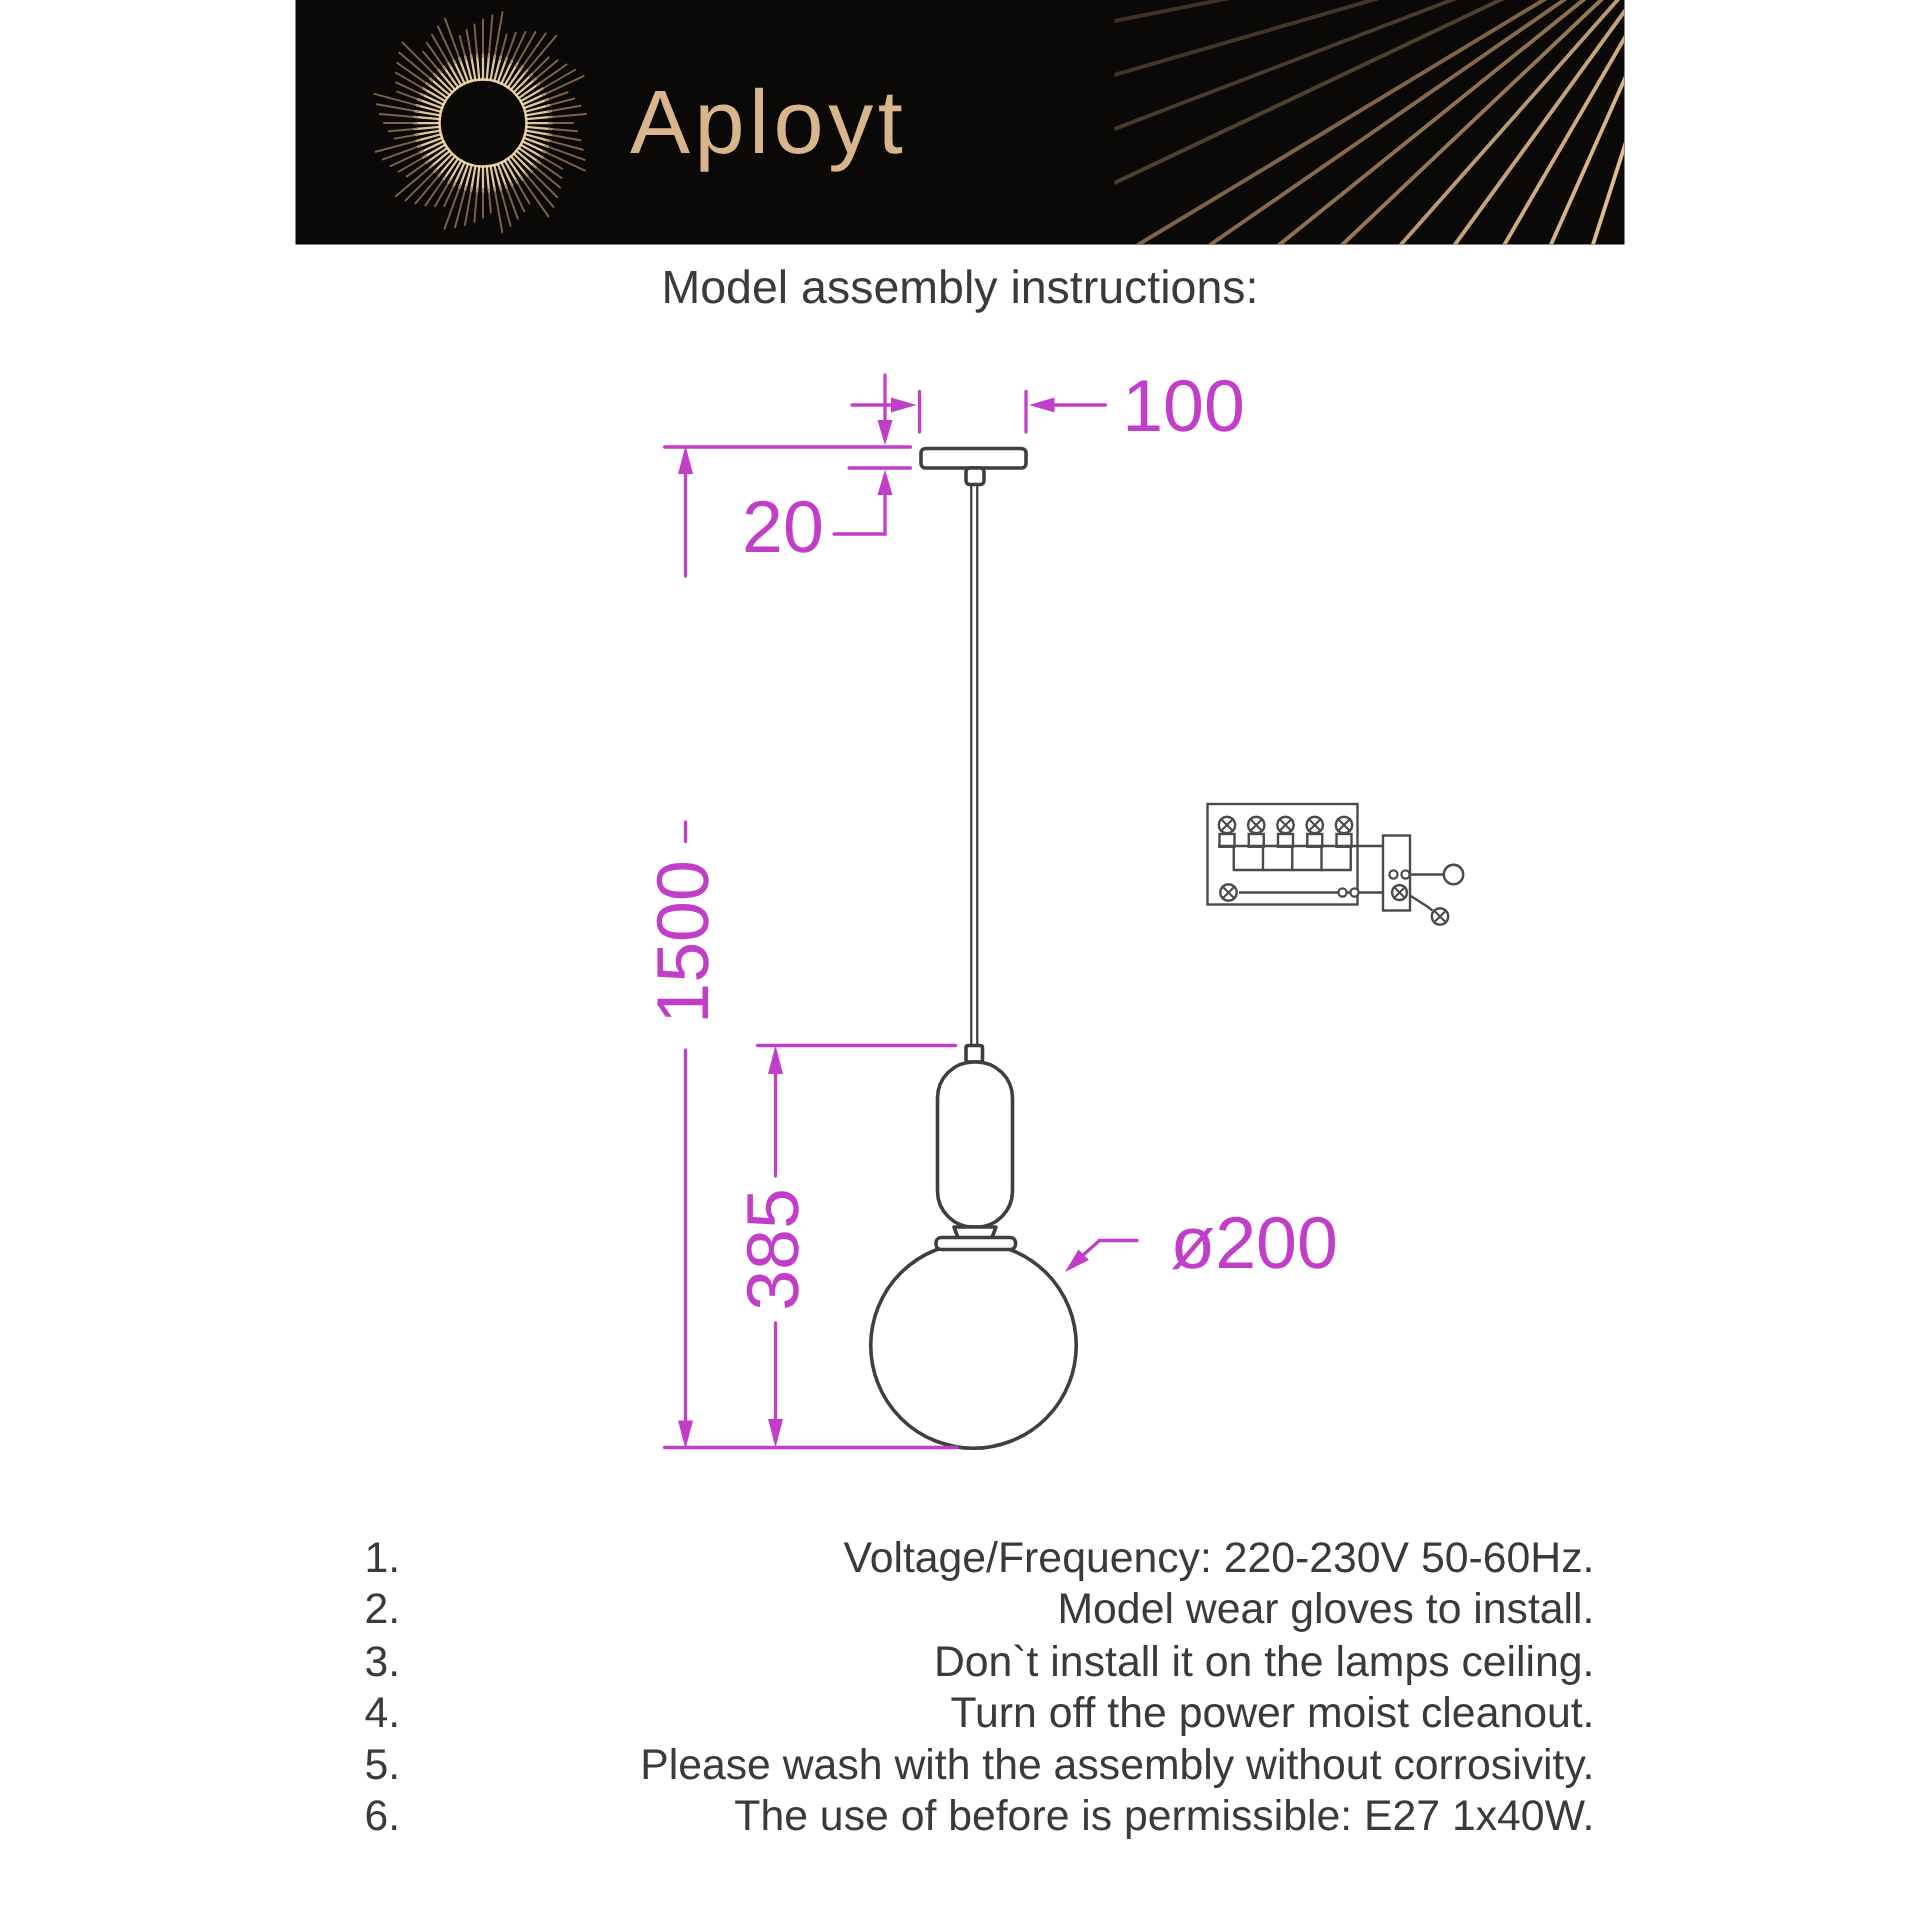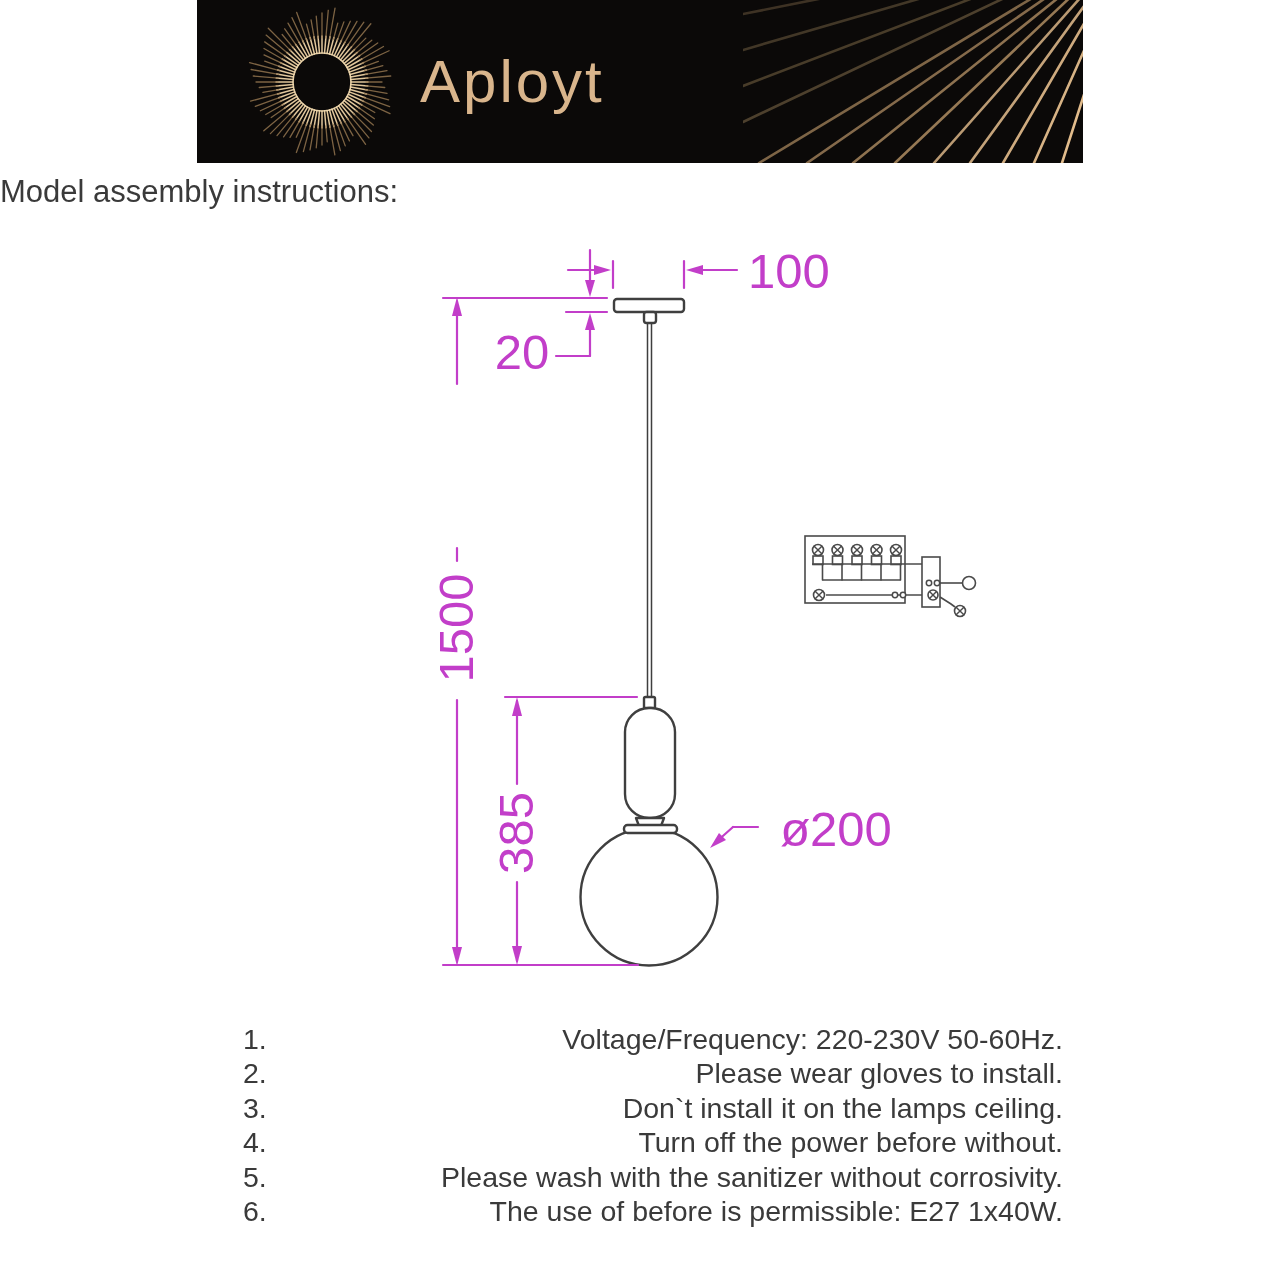--- a/index.html
+++ b/index.html
@@ -7,21 +7,21 @@
   .page{position:relative;width:1280px;height:1280px;background:#ffffff;}
 
   
   .brand-header{position:absolute;left:197px;top:0;width:886px;height:163px;background:#0b0908;overflow:hidden;}
   .sunburst{position:absolute;left:45px;top:2px;width:160px;height:160px;}
   .brand{position:absolute;left:223px;top:0;height:163px;display:flex;align-items:center;
          font-size:60px;letter-spacing:3px;color:var(--gold,#d9b58c);font-weight:400;}
   .fan{position:absolute;right:0;top:0;width:340px;height:163px;}
 
   
-  .title-block{position:absolute;left:0;top:174px;width:1280px;text-align:left;
+  .title-block{position:absolute;left:0;top:174px;width:1280px;text-align:center;
                color:var(--ink,#3a3a3a);font-size:31px;line-height:35px;font-weight:500;}
 
   
   .drawing{position:absolute;left:0;top:0;width:1280px;height:1280px;}
   .outline{stroke:#3f3f3f;fill:none;stroke-width:2.4px;stroke-linecap:round;stroke-linejoin:round;}
   .outline-fill{stroke:#3f3f3f;fill:#ffffff;stroke-width:2.4px;stroke-linejoin:round;}
   .cord{stroke:#3f3f3f;fill:none;stroke-width:1.5px;}
   .wire{stroke:#4a4a4a;fill:none;stroke-width:1.6px;}
   .wire-term{stroke:#4a4a4a;fill:#ffffff;stroke-width:1.5px;}
   .dim{stroke:var(--accent,#c23ec9);fill:none;stroke-width:2.2px;stroke-linecap:round;}
@@ -314,33 +314,33 @@
     </g>
   </svg>
 
   <div class="instructions">
     <div class="item">
       <span class="num">1.</span>
       <span class="txt">Voltage/Frequency: 220-230V 50-60Hz.</span>
     </div>
     <div class="item">
       <span class="num">2.</span>
-      <span class="txt">Please wear gloves to install.</span>
+      <span class="txt">Model wear gloves to install.</span>
     </div>
     <div class="item">
       <span class="num">3.</span>
       <span class="txt">Don`t install it on the lamps ceiling.</span>
     </div>
     <div class="item">
       <span class="num">4.</span>
-      <span class="txt">Turn off the power before without.</span>
+      <span class="txt">Turn off the power moist cleanout.</span>
     </div>
     <div class="item">
       <span class="num">5.</span>
-      <span class="txt">Please wash with the sanitizer without corrosivity.</span>
+      <span class="txt">Please wash with the assembly without corrosivity.</span>
     </div>
     <div class="item">
       <span class="num">6.</span>
       <span class="txt">The use of before is permissible: E27 1x40W.</span>
     </div>
   </div>
 
 </div>
 
 </body></html>

